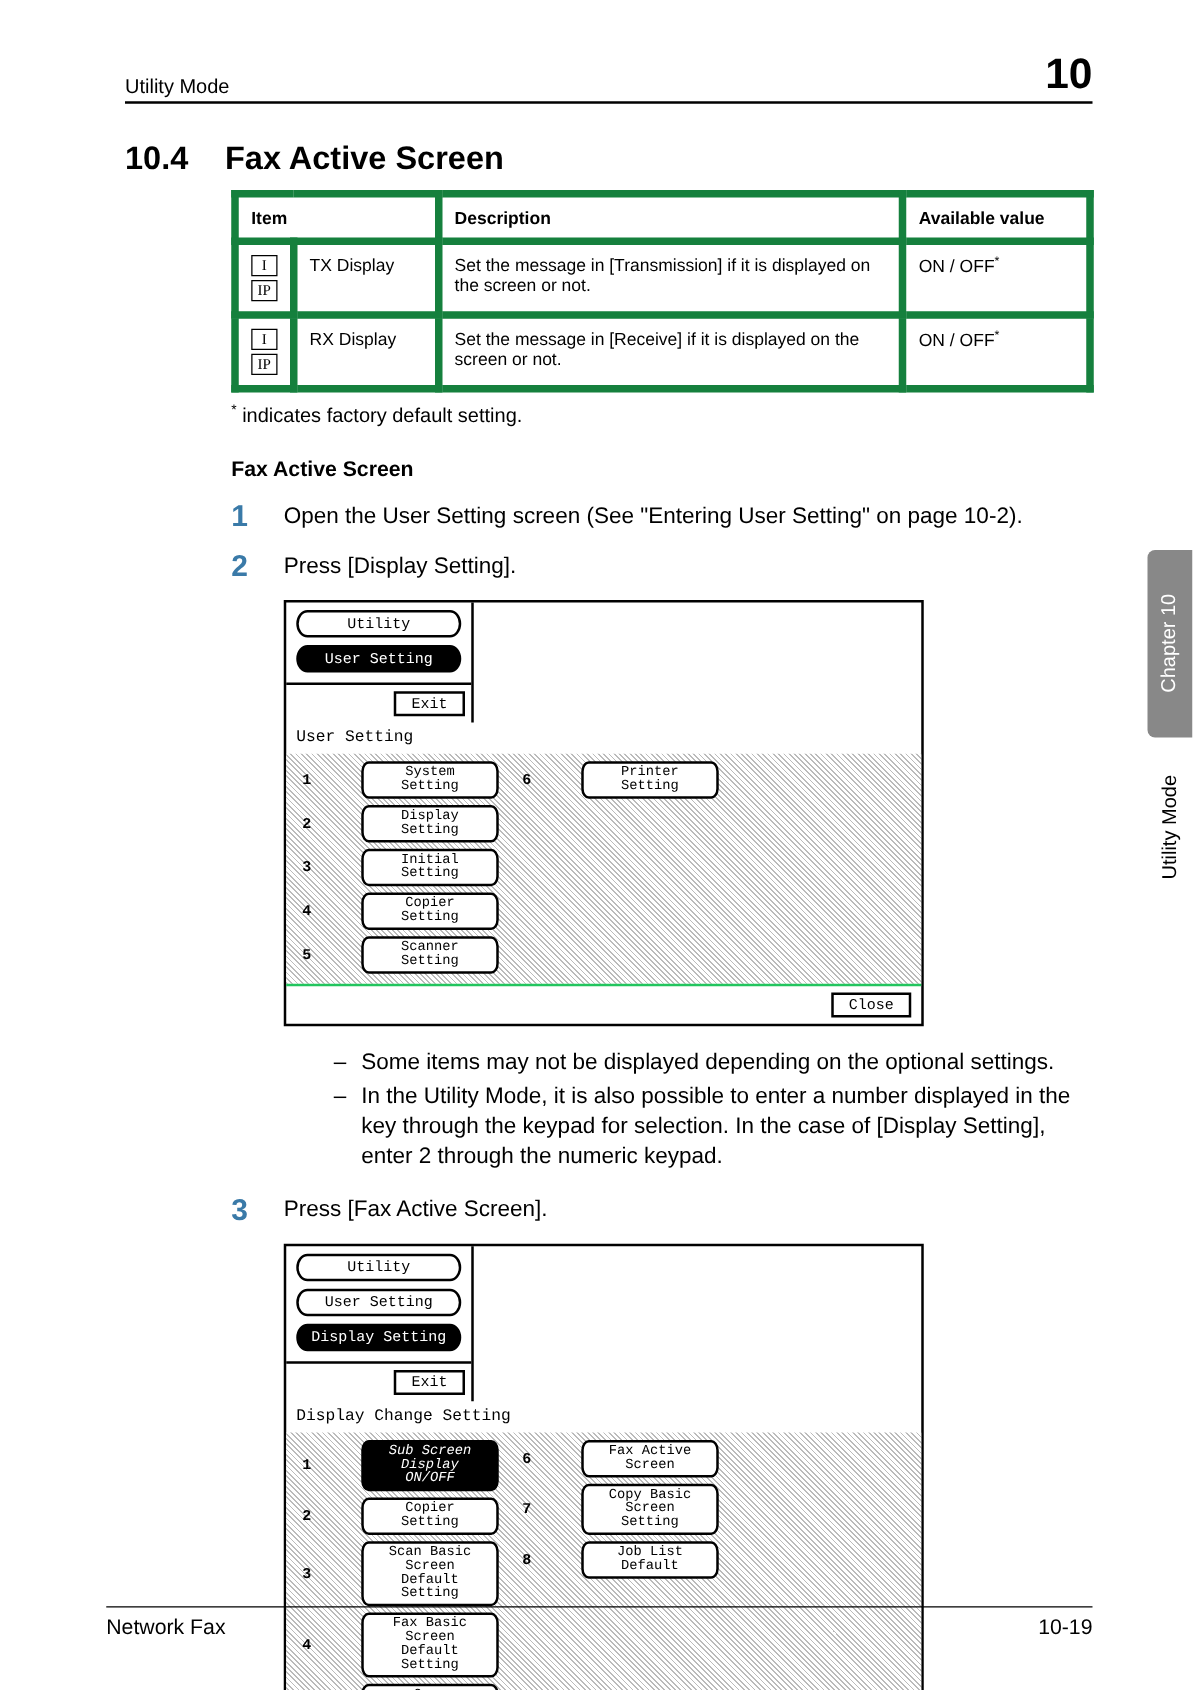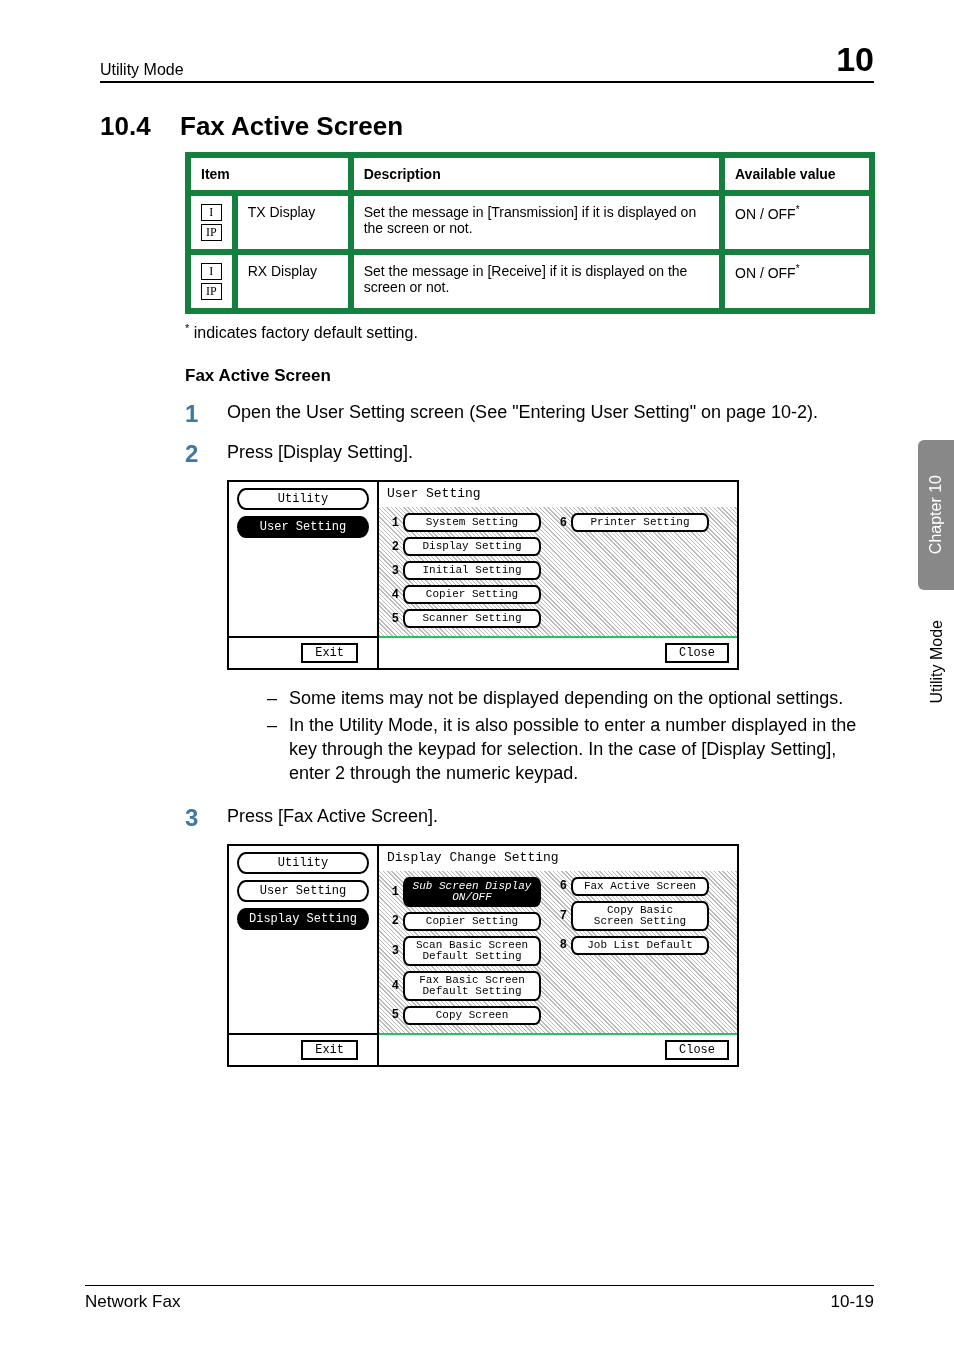--- a/index.html
+++ b/index.html
@@ -71,20 +71,21 @@
     width: 42px; flex: 0 0 42px;
   }
   .step-body { font-size: 18px; line-height: 1.35; flex: 1; }
 
   .panel {
     width: 512px;
     margin: 8px 0 16px 127px;
     border: 2px solid #000;
     display: flex;
     font-size: 12px;
+    flex-direction: column;
   }
   .panel-left {
     width: 150px;
     border-right: 2px solid #000;
     display: flex;
     flex-direction: column;
   }
   .panel-left-top {
     flex: 1;
     padding: 6px 8px 8px 8px;
@@ -100,21 +101,21 @@
     font-size: 12px;
     padding: 2px 0;
     background: #fff;
   }
   .pill.active {
     background: #000;
     color: #fff;
   }
   .panel-left-bottom {
     border-top: 2px solid #000;
-    padding: 5px 19px;
+    padding: 5px 5px;
     display: flex; justify-content: flex-end;
   }
   .btn-small {
     border: 2px solid #000;
     font-family: "Courier New", monospace;
     font-size: 12px;
     padding: 1px 12px;
     background: #fff;
   }
   .panel-right { flex: 1; display: flex; flex-direction: column; }
@@ -139,24 +140,25 @@
     font-size: 12px; font-weight: bold;
     width: 10px; text-align: right;
   }
   .opt-btn {
     border: 2px solid #000;
     border-radius: 6px / 8px;
     background: #fff;
     font-family: "Courier New", monospace;
     font-size: 11px;
     line-height: 1.0;
-    padding: 2px 4px;
-    width: 138px;
+    padding: 2px 20px;
+    width: 110px;
     text-align: center;
     white-space: pre-line;
+    margin-left: 36px;
   }
   .opt-btn.sel {
     background: #000; color: #fff; font-style: italic;
   }
   .panel-right-bottom {
     border-top: 2px solid #22c55e;
     padding: 5px 8px;
     display: flex; justify-content: flex-end;
   }
 

